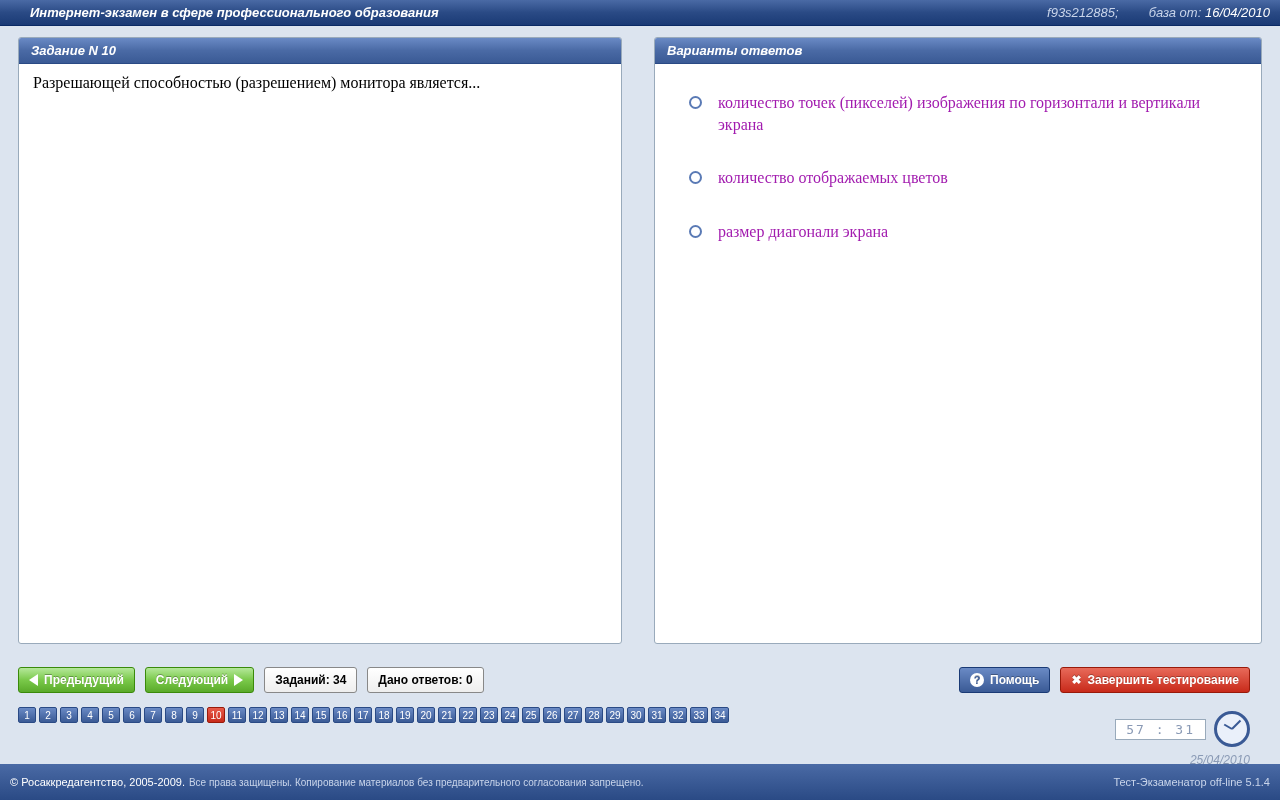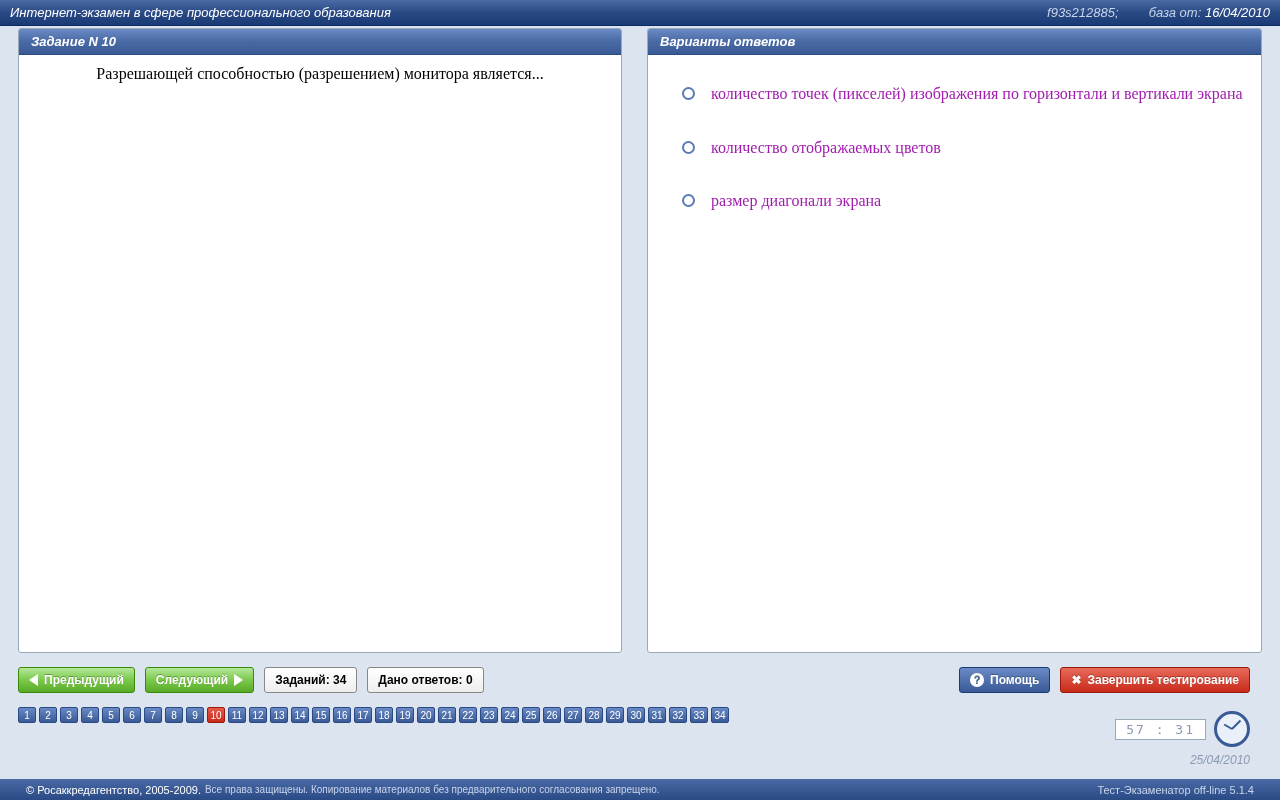--- a/index.html
+++ b/index.html
@@ -1,22 +1,22 @@
 <!DOCTYPE html>
 <html><head>
 <meta charset="utf-8">
 <style>
 * { margin:0; padding:0; box-sizing:border-box; }
 body { width:1280px; height:800px; background:#dce4ef; font-family:Arial,sans-serif; overflow:hidden; position:relative; }
 .titlebar { height:26px; background:linear-gradient(to bottom,#4a6aa5 0%,#2a4a85 50%,#1a3a75 100%); color:#fff; display:flex; align-items:center; padding:0 10px; font-size:13px; border-bottom:1px solid #0a2a65; }
-.titlebar .left { font-weight:normal; flex:1; font-style:italic; }
+.titlebar .left { font-weight:bold; flex:1; font-style:italic;margin-left:20px; }
 .titlebar .sess { font-style:italic; margin-right:30px; color:#c8d4ea; }
 .titlebar .base { font-style:italic; color:#c8d4ea; }
 .titlebar .basedate { color:#fff; font-weight:normal; }
-.main { position:absolute; top:26px; left:0; right:0; bottom:145px; padding:2px 18px; display:flex; gap:25px;text-align:center; }
+.main { position:absolute; top:26px; left:0; right:0; bottom:145px; padding:11px 18px; display:flex; gap:32px; }
 .panel { background:#fff; border:1px solid #9ab; border-radius:3px; box-shadow:inset 0 0 0 1px rgba(255,255,255,.6); display:flex; flex-direction:column; }
 .panel-left { flex:0 0 604px; }
 .panel-right { flex:1; }
 .panel-header { height:26px; background:linear-gradient(to bottom,#6a8ac5 0%,#4a6aa5 50%,#3a5a95 100%); color:#fff; font-size:13px; font-weight:bold; font-style:italic; padding:0 12px; display:flex; align-items:center; border-bottom:1px solid #2a4a85; border-radius:2px 2px 0 0; }
 .panel-body { padding:10px 14px; font-size:16px; font-family:"Times New Roman",serif; color:#000; flex:1; }
 .answers { padding:28px 14px 10px 34px; }
 .answer-row { display:flex; align-items:flex-start; gap:16px; margin-bottom:32px; }
 .radio { width:13px; height:13px; border:2px solid #5a7ab5; border-radius:50%; background:#fff; flex-shrink:0; margin-top:4px; cursor:pointer; }
 .answer-text { font-size:16px; font-family:"Times New Roman",serif; color:#a21caf; line-height:1.35; }
 .bottom { position:absolute; left:0; right:12px; bottom:21px; height:124px; background:#dce4ef; }
@@ -32,21 +32,21 @@
 .qmark { width:14px; height:14px; background:#fff; color:#3a5a95; border-radius:50%; display:inline-flex; align-items:center; justify-content:center; font-weight:bold; font-size:11px; }
 .navnums { display:flex; gap:3px; padding:8px 18px 0 18px; }
 .navnum { width:18px; height:16px; font-size:10px; color:#fff; background:linear-gradient(to bottom,#6a8ac5,#3a5a95); border:1px solid #2a4a85; border-radius:2px; display:flex; align-items:center; justify-content:center; cursor:pointer; }
 .navnum.active { background:linear-gradient(to bottom,#e85a4a,#c82a1a); border-color:#981a0a; }
 .clockzone { position:absolute; right:18px; bottom:32px; display:flex; align-items:center; gap:8px; }
 .timerbox { border:1px solid #9ab; background:#fff; padding:2px 10px; font-size:13px; color:#8a9ab5; font-family:monospace; letter-spacing:2px; }
 .clock { width:36px; height:36px; border:3px solid #3a5a95; border-radius:50%; background:#eaf0fa; position:relative; }
 .clock::before { content:""; position:absolute; left:50%; top:50%; width:2px; height:12px; background:#3a5a95; transform-origin:bottom; transform:translate(-50%,-100%) rotate(45deg); }
 .clock::after { content:""; position:absolute; left:50%; top:50%; width:2px; height:9px; background:#3a5a95; transform-origin:bottom; transform:translate(-50%,-100%) rotate(-60deg); }
 .datebelow { position:absolute; right:18px; bottom:12px; font-size:12px; color:#8a9ab5; font-style:italic;margin-left:13px; }
-.footer { position:absolute; left:0; right:0; bottom:0; height:21px; background:linear-gradient(to bottom,#4a6aa5 0%,#2a4a85 100%); color:#c8d4ea; font-size:11px; display:flex; align-items:center; padding:0 26px; }
+.footer { position:absolute; left:0; right:0; bottom:0; height:36px; background:linear-gradient(to bottom,#4a6aa5 0%,#2a4a85 100%); color:#c8d4ea; font-size:11px; display:flex; align-items:center; padding:0 10px; }
 .footer .copy { color:#fff; }
 .footer .rights { flex:1; margin-left:4px; font-size:10px; }
 .footer .ver { color:#c8d4ea; }
 sup { font-size:.7em; }
 </style>
 </head>
 <body>
 
 <div class="titlebar">
   <div class="left">Интернет-экзамен в сфере профессионального образования</div>

